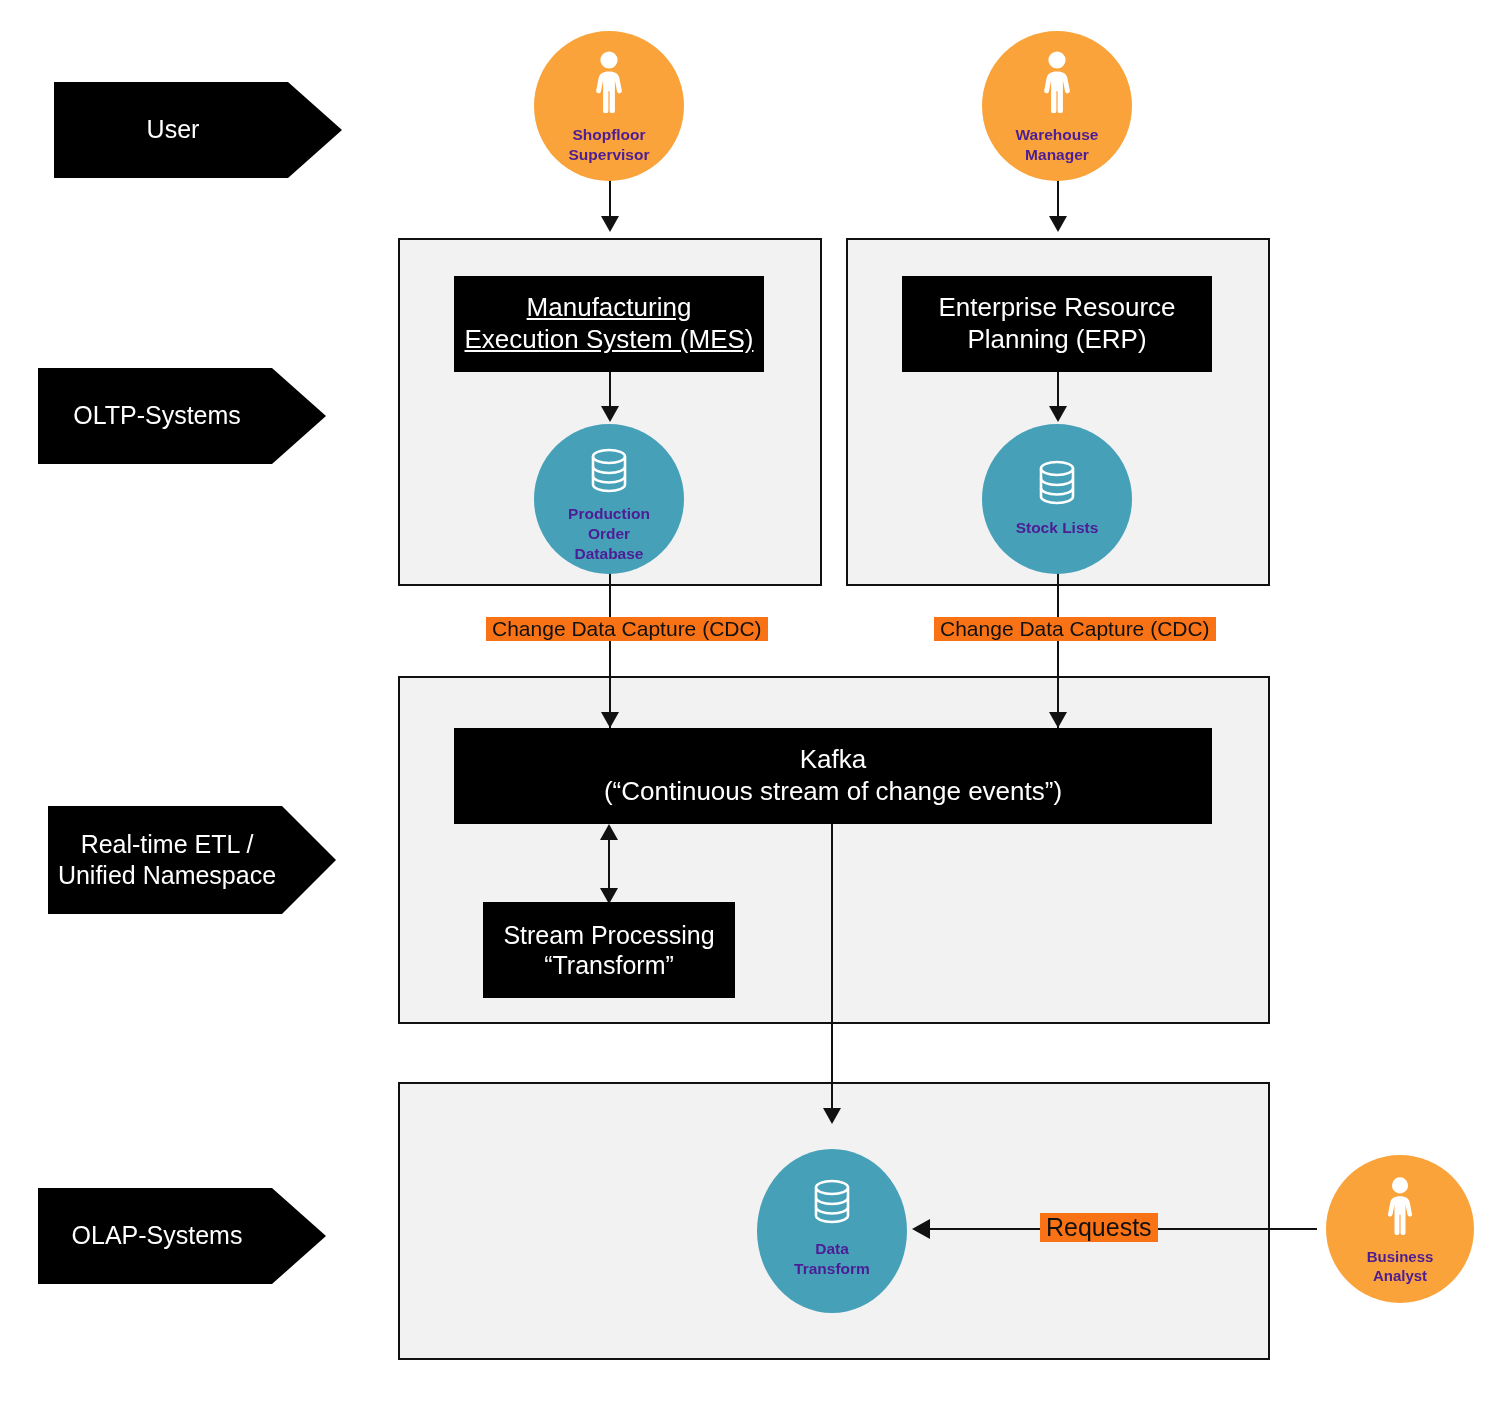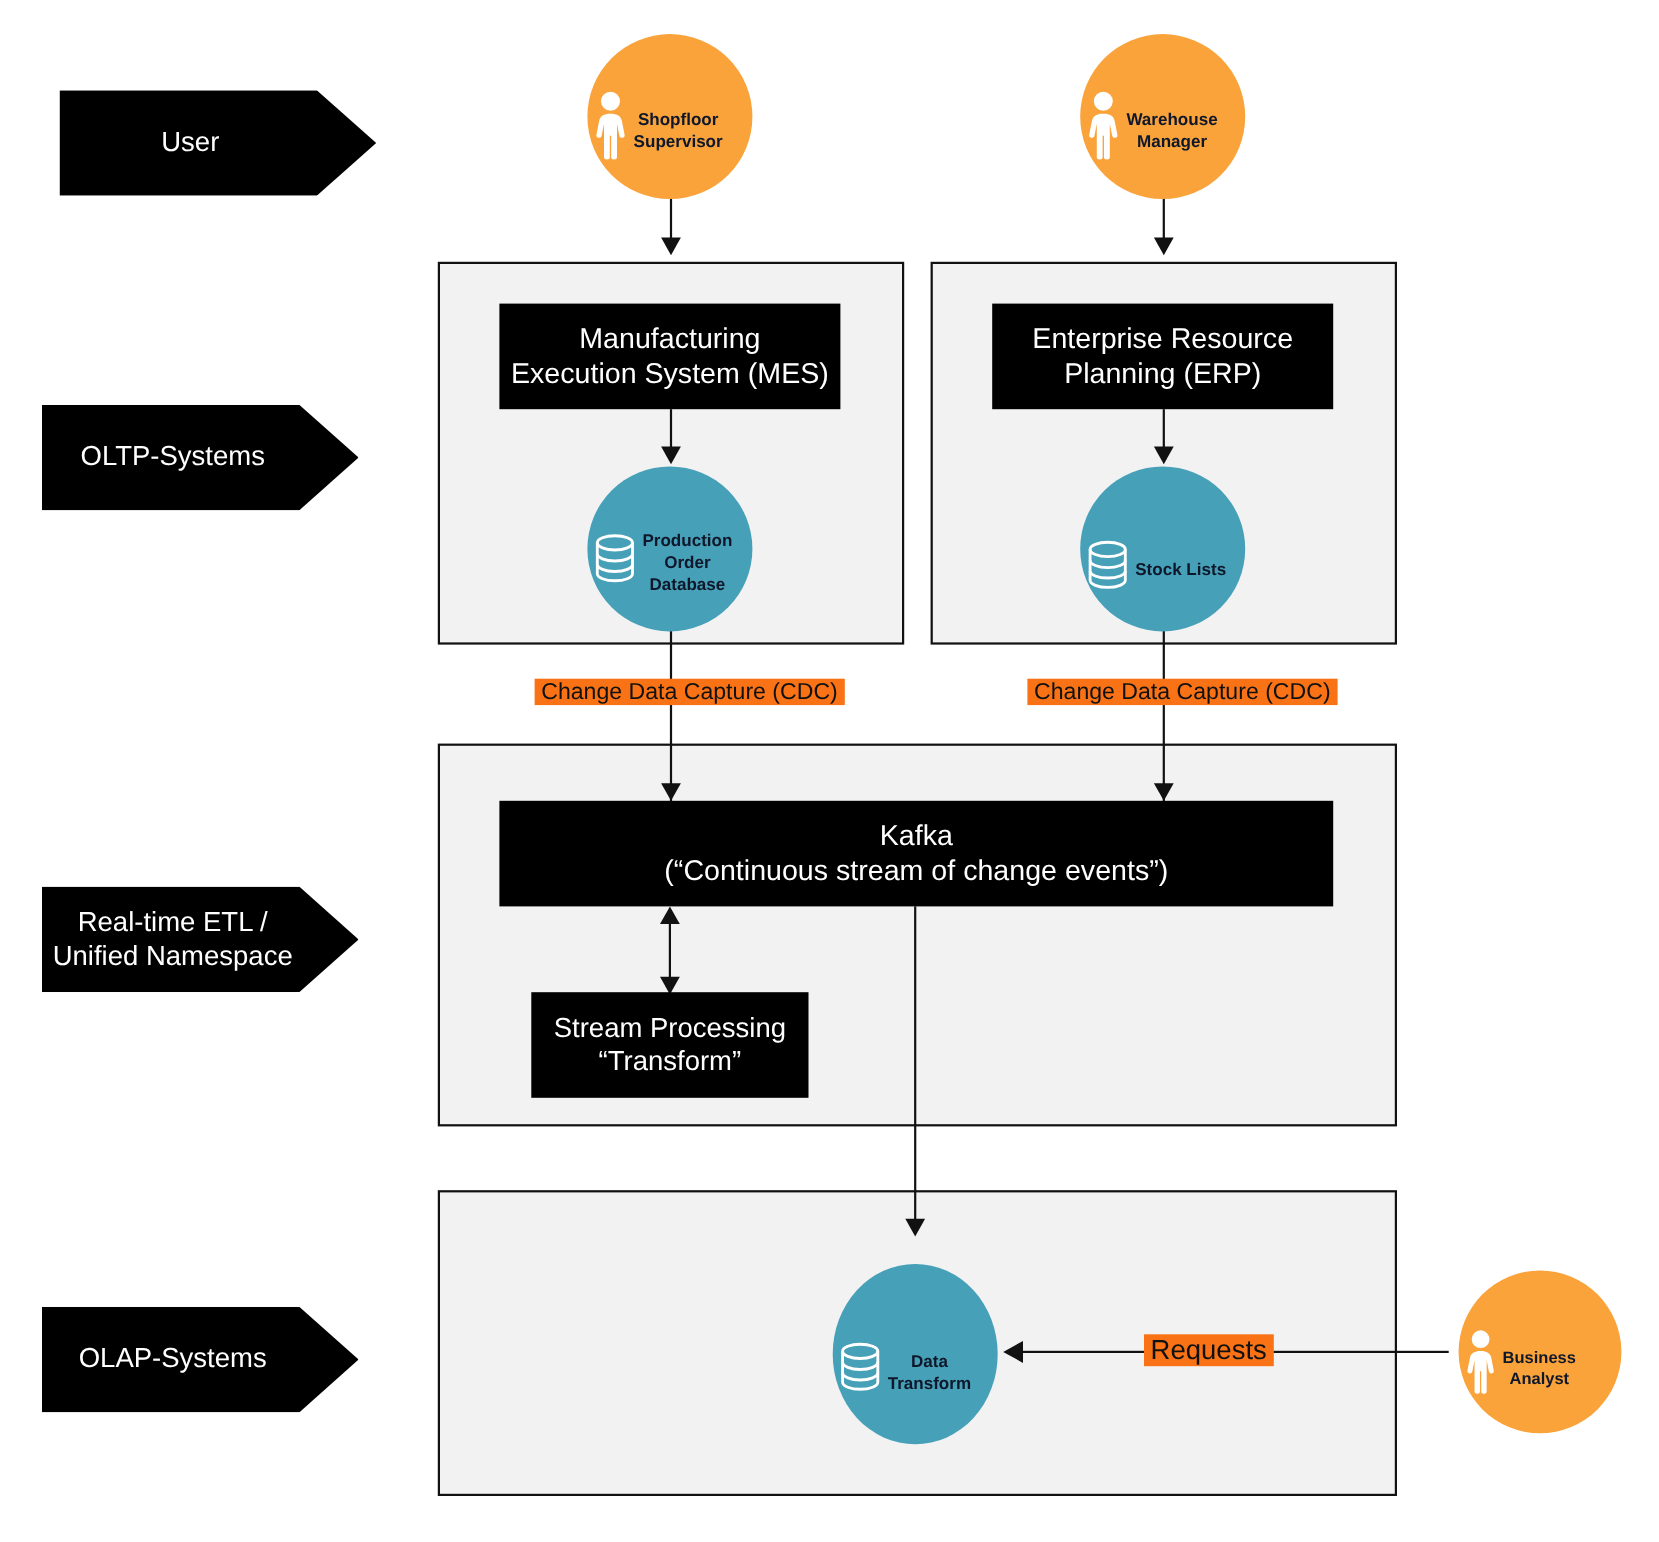--- a/index.html
+++ b/index.html
@@ -56,24 +56,24 @@
     line-height: 1.22;
     font-size: 26px;
     box-sizing: border-box;
   }
 
   
   .node {
     position: absolute;
     border-radius: 50%;
     display: flex;
-    flex-direction: row;
+    flex-direction: column;
     align-items: center;
     justify-content: flex-start;
-    color: #0f172a;
+    color: #4c1d95;
     font-weight: bold;
     text-align: center;
     box-sizing: border-box;
   }
   .node .node-label {
     font-size: 15.5px;
     line-height: 1.28;
     white-space: pre-line;
   }
   .node.person { background: #F9A33A; }
@@ -131,21 +131,21 @@
 <div id="canvas">
 
   <div class="lane-label" style="left:54px; top:82px; width:288px; height:96px;">
     <span>User</span>
   </div>
 
   <div class="lane-label" style="left:38px; top:368px; width:288px; height:96px;">
     <span>OLTP-Systems</span>
   </div>
 
-  <div class="lane-label" style="left:38px; top:806px; width:288px; height:96px;">
+  <div class="lane-label" style="left:48px; top:806px; width:288px; height:108px;">
     <span style="white-space:pre-line;">Real-time ETL /
 Unified Namespace</span>
   </div>
 
   <div class="lane-label" style="left:38px; top:1188px; width:288px; height:96px;">
     <span>OLAP-Systems</span>
   </div>
 
   <div class="panel" style="left:398px; top:238px; width:424px; height:348px;"></div>
 
@@ -181,21 +181,21 @@
   <div class="arrowhead-down" style="left:600px; top:888px;"></div>
 
   <div class="vline" style="left:831px; top:824px; height:290px;"></div>
   <div class="arrowhead-down" style="left:823px; top:1108px;"></div>
 
   <div class="hline" style="left:925px; top:1228px; width:392px;"></div>
   <div class="arrowhead-left" style="left:912px; top:1219px;"></div>
   <div class="edge-label white" style="left:1040px; top:1213px; font-size:25px;">Requests</div>
 
   <div class="sysbox" style="left:454px; top:276px; width:310px; height:96px;">
-    <span style="white-space:pre-line;">Manufacturing
+    <span style="white-space:pre-line;text-decoration:underline;">Manufacturing
 Execution System (MES)</span>
   </div>
 
   <div class="sysbox" style="left:902px; top:276px; width:310px; height:96px;">
     <span style="white-space:pre-line;">Enterprise Resource
 Planning (ERP)</span>
   </div>
 
   <div class="sysbox" style="left:454px; top:728px; width:758px; height:96px;">
     <span style="white-space:pre-line;">Kafka

